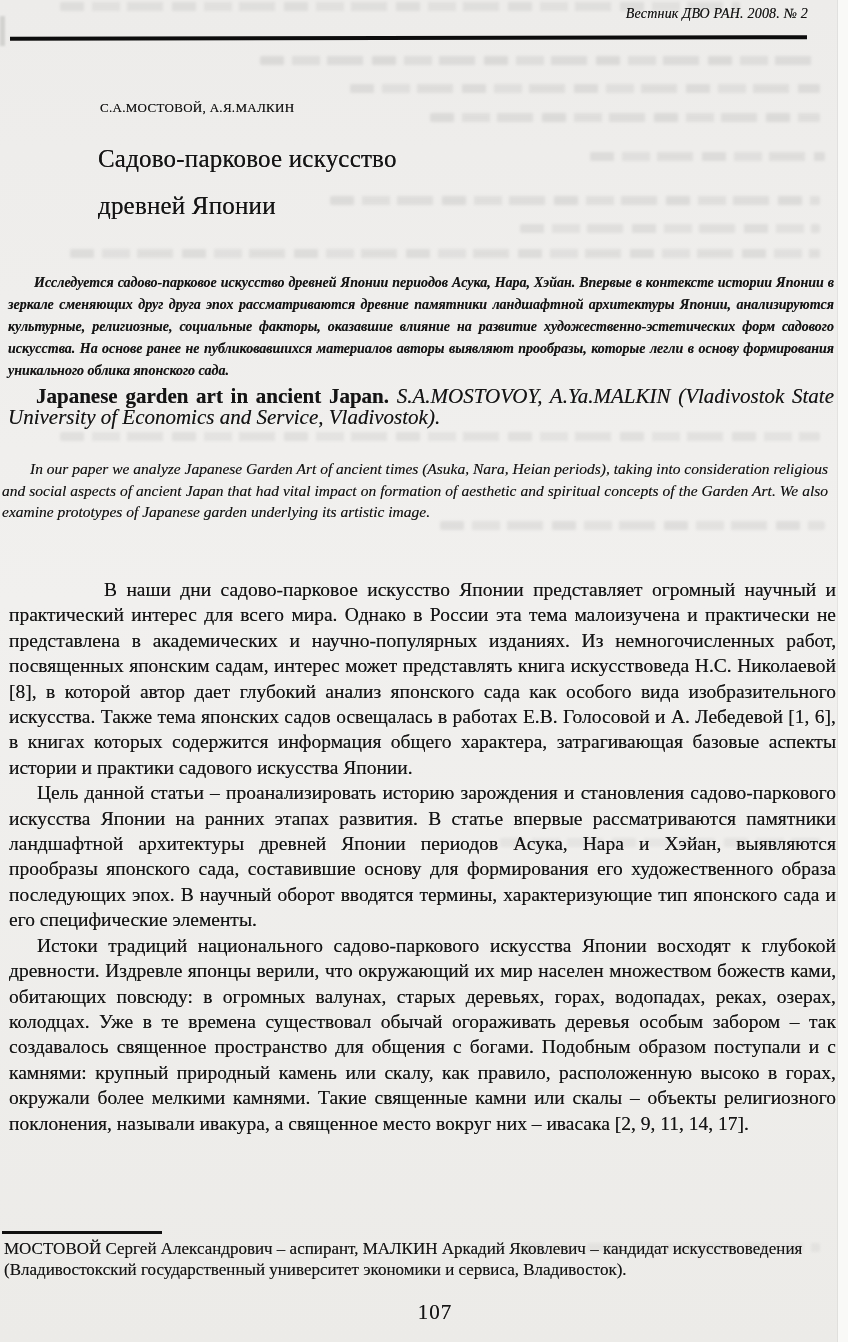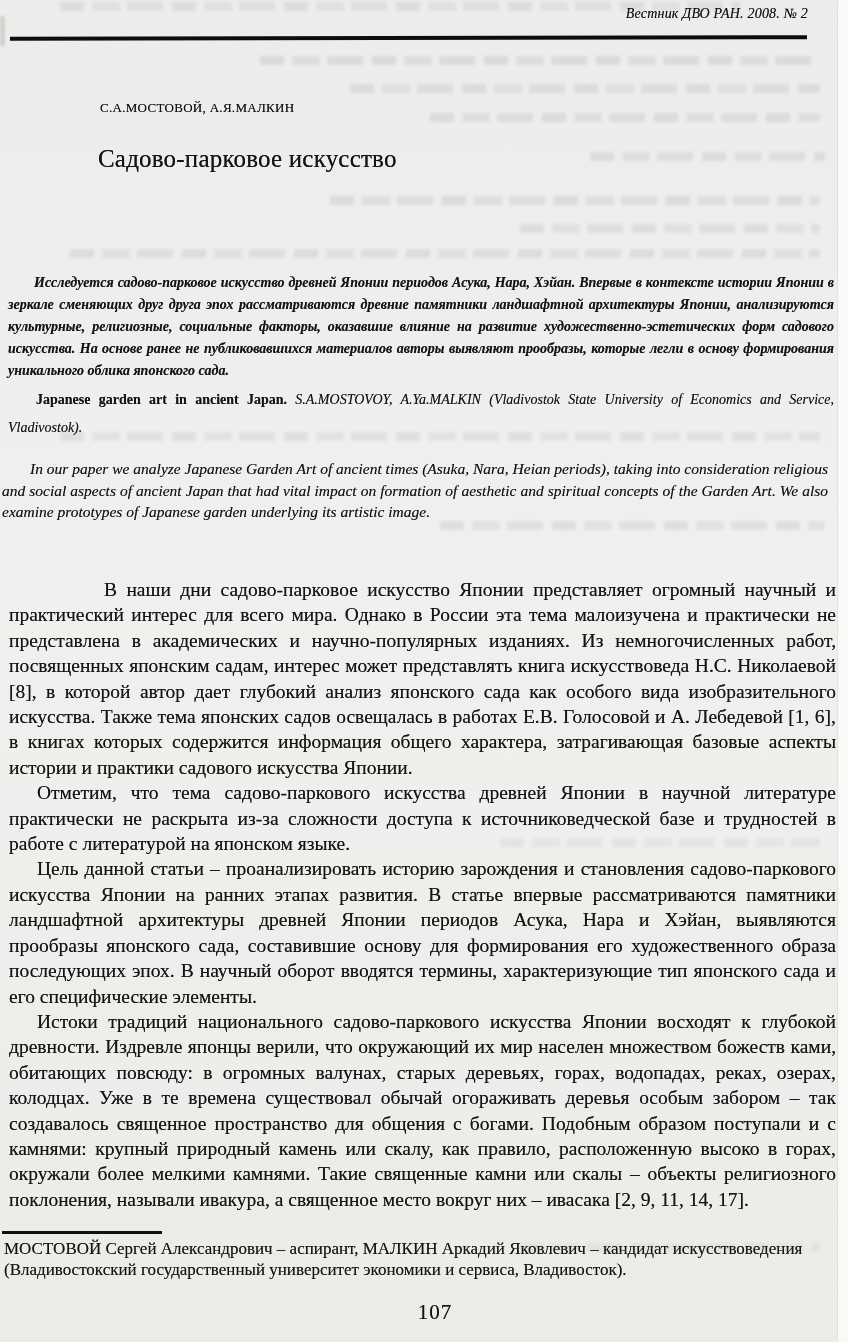--- a/index.html
+++ b/index.html
@@ -58,21 +58,21 @@
   
   .abstract-ru {
     position:absolute; top:272px; left:8px; width:826px;
     font-size:14px; line-height:22px;
     font-style:italic; font-weight:bold;
     text-align:justify; text-indent:26px;
     text-shadow:0 0 .3px rgba(0,0,0,.5);
   }
   .en-info {
     position:absolute; top:386px; left:8px; width:826px;
-    font-size:14px; line-height:28px;
+    font-size:21px; line-height:21px;
     text-align:justify; text-indent:28px;
     text-shadow:0 0 .3px rgba(0,0,0,.5);
   }
   .en-info .lead { font-weight:bold; font-style:normal; }
   .en-info .byline { font-style:italic; }
   .abstract-en {
     position:absolute; top:458px; left:2px; width:826px;
     font-size:15.5px; line-height:21.5px; font-style:italic;
     text-align:justify; text-indent:28px;
     text-shadow:0 0 .3px rgba(0,0,0,.5);
@@ -125,33 +125,33 @@
   <div class="smudge" style="top:521px; left:440px; width:385px; opacity:.34"></div>
   <div class="smudge" style="top:838px; left:500px; width:320px; opacity:.22"></div>
   <div class="smudge" style="top:1243px;left:520px; width:300px; opacity:.22"></div>
 
   <div class="journal-header">Вестник ДВО РАН. 2008. № 2</div>
   <div class="header-rule"></div>
 
   <div class="authors">С.А.МОСТОВОЙ, А.Я.МАЛКИН</div>
   <div class="article-title">
     <div>Садово-парковое искусство</div>
+    <div>древней Японии</div>
   </div>
 
   <div class="abstract-ru">Исследуется садово-парковое искусство древней Японии периодов Асука, Нара, Хэйан. Впервые в контексте истории Японии в зеркале сменяющих друг друга эпох рассматриваются древние памятники ландшафтной архитектуры Японии, анализируются культурные, религиозные, социальные факторы, оказавшие влияние на развитие художественно-эстетических форм садового искусства. На основе ранее не публиковавшихся материалов авторы выявляют прообразы, которые легли в основу формирования уникального облика японского сада.</div>
 
   <div class="en-info">
     <span class="lead">Japanese garden art in ancient Japan.</span><span class="byline"> S.A.MOSTOVOY, A.Ya.MALKIN (Vladivostok State University of Economics and Service, Vladivostok).</span>
   </div>
 
   <div class="abstract-en">In our paper we analyze Japanese Garden Art of ancient times (Asuka, Nara, Heian periods), taking into consideration religious and social aspects of ancient Japan that had vital impact on formation of aesthetic and spiritual concepts of the Garden Art. We also examine prototypes of Japanese garden underlying its artistic image.</div>
 
   <div class="body-text">
       <p class="opener"><span>В наши дни садово-парковое искусство Японии представляет огромный научный и практический интерес для всего мира. Однако в России эта тема малоизучена и практически не представлена в академических и научно-популярных изданиях. Из немногочисленных работ, посвященных японским садам, интерес может представлять книга искусствоведа Н.С. Николаевой [8], в которой автор дает глубокий анализ японского сада как особого вида изобразительного искусства. Также тема японских садов освещалась в работах Е.В. Голосовой и А. Лебедевой [1, 6], в книгах которых содержится информация общего характера, затрагивающая базовые аспекты истории и практики садового искусства Японии.</span></p>
-      <p><span>Отметим, что тема садово-паркового искусства древней Японии в научной литературе практически не раскрыта из-за сложности доступа к источниковедческой базе и трудностей в работе с литературой на японском языке.</span></p>
       <p><span>Цель данной статьи – проанализировать историю зарождения и становления садово-паркового искусства Японии на ранних этапах развития. В статье впервые рассматриваются памятники ландшафтной архитектуры древней Японии периодов Асука, Нара и Хэйан, выявляются прообразы японского сада, составившие основу для формирования его художественного образа последующих эпох. В научный оборот вводятся термины, характеризующие тип японского сада и его специфические элементы.</span></p>
       <p><span>Истоки традиций национального садово-паркового искусства Японии восходят к глубокой древности. Издревле японцы верили, что окружающий их мир населен множеством божеств </span><span class="it">ками</span><span>, обитающих повсюду: в огромных валунах, старых деревьях, горах, водопадах, реках, озерах, колодцах. Уже в те времена существовал обычай огораживать деревья особым забором – так создавалось священное пространство для общения с богами. Подобным образом поступали и с камнями: крупный природный камень или скалу, как правило, расположенную высоко в горах, окружали более мелкими камнями. Такие священные камни или скалы – объекты религиозного поклонения, называли </span><span class="it">ивакура</span><span>, а священное место вокруг них – </span><span class="it">ивасака</span><span> [2, 9, 11, 14, 17].</span></p>
     </div>
 
   <div class="footnote-rule"></div>
   <div class="footnote">МОСТОВОЙ Сергей Александрович – аспирант, МАЛКИН Аркадий Яковлевич – кандидат искусствоведения (Владивостокский государственный университет экономики и сервиса, Владивосток).</div>
 
   <div class="page-number">107</div>
 
 </div>

